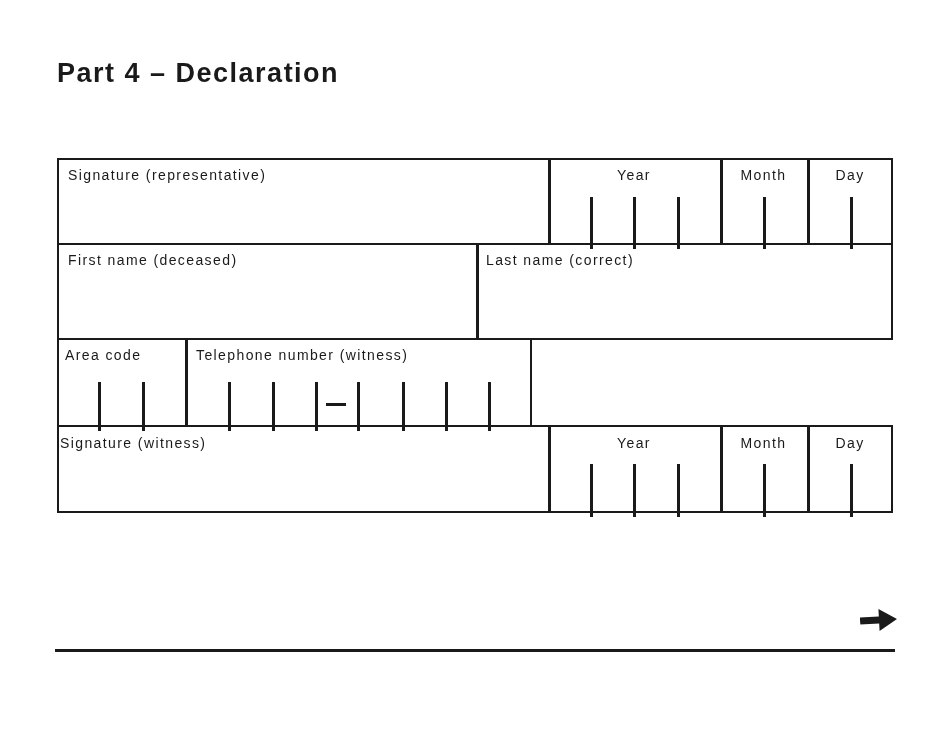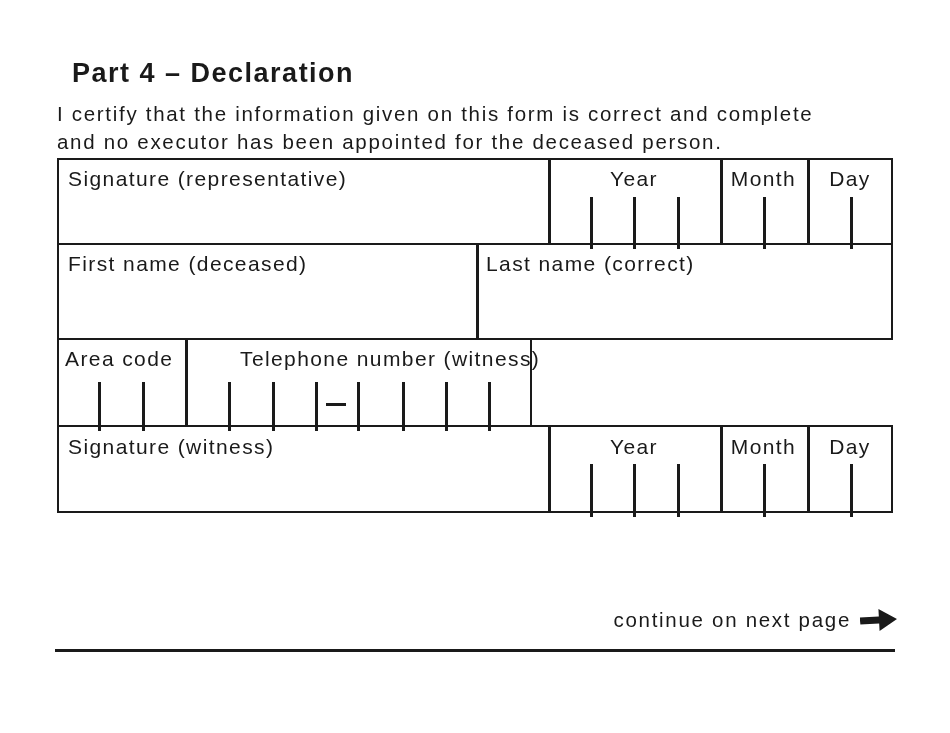--- a/index.html
+++ b/index.html
@@ -28,21 +28,21 @@
   .box{
     position:absolute;
     border:2.5px solid var(--ink);
     box-sizing:border-box;
     background:transparent;
   }
   .vline{position:absolute;width:2.5px;background:var(--ink);}
   .tick{position:absolute;width:2.5px;background:var(--ink);}
   .lbl{
     position:absolute;
-    font-size:21px;letter-spacing:1.4px;
+    font-size:14px;letter-spacing:1.4px;
     white-space:nowrap;
   }
   .lbl.center{text-align:center;white-space:nowrap;}
   .dash{position:absolute;background:var(--ink);}
   .field{position:absolute;background:transparent;}
   .continue{
     position:absolute;
     display:flex;align-items:center;gap:9px;
     font-size:20.5px;letter-spacing:1.7px;white-space:nowrap;
   }
@@ -51,26 +51,22 @@
     position:absolute;text-align:center;
     font-size:19px;letter-spacing:1.5px;
   }
   .arrow-icon{display:block;transform:rotate(-3deg);}
 </style>
 </head>
 <body>
 
 <div class="page">
 
-  <div class="abs heading" style="left:57px;top:58px;margin-left:15px;">Part 4 – Declaration</div>
+  <div class="abs heading" style="left:57px;top:58px;">Part 4 – Declaration</div>
 
-  <div class="abs bodytext" style="left:57px;top:100px;">
-    <span>I certify that the information given on this form is correct and complete</span>
-    <span>and no executor has been appointed for the deceased person.</span>
-  </div>
 
   <div class="box" style="left:57px;top:158px;width:836px;height:87px;"></div>
   <div class="vline" style="left:548px;top:158px;height:87px;"></div>
   <div class="vline" style="left:720px;top:158px;height:87px;"></div>
   <div class="vline" style="left:807px;top:158px;height:87px;"></div>
 
   <div class="lbl" style="left:68px;top:167px;">Signature (representative)</div>
   <div class="lbl center" style="left:550px;top:167px;width:168px;">Year</div>
   <div class="lbl center" style="left:722px;top:167px;width:83px;">Month</div>
   <div class="lbl center" style="left:809px;top:167px;width:82px;">Day</div>
@@ -92,59 +88,58 @@
   <div class="lbl" style="left:68px;top:252px;">First name (deceased)</div>
   <div class="lbl" style="left:486px;top:252px;">Last name (correct)</div>
 
   <div class="field" style="left:61px;top:276px;width:411px;height:60px;"></div>
   <div class="field" style="left:480px;top:276px;width:409px;height:60px;"></div>
 
   <div class="box" style="left:57px;top:338px;width:475px;height:89px;"></div>
   <div class="vline" style="left:185px;top:338px;height:89px;"></div>
 
   <div class="lbl" style="left:65px;top:347px;">Area code</div>
-  <div class="lbl" style="left:196px;top:347px;margin-left:44px;">Telephone number (witness)</div>
+  <div class="lbl" style="left:196px;top:347px;">Telephone number (witness)</div>
 
   <div class="tick" style="left:98px;top:382px;height:49px;"></div>
   <div class="tick" style="left:142px;top:382px;height:49px;"></div>
   <div class="tick" style="left:228px;top:382px;height:49px;"></div>
   <div class="tick" style="left:272px;top:382px;height:49px;"></div>
   <div class="tick" style="left:315px;top:382px;height:49px;"></div>
   <div class="tick" style="left:357px;top:382px;height:49px;"></div>
   <div class="tick" style="left:402px;top:382px;height:49px;"></div>
   <div class="tick" style="left:445px;top:382px;height:49px;"></div>
   <div class="tick" style="left:488px;top:382px;height:49px;"></div>
   <div class="dash" style="left:326px;top:403px;width:20px;height:3px;"></div>
 
   <div class="field" style="left:61px;top:381px;width:121px;height:43px;"></div>
   <div class="field" style="left:189px;top:381px;width:340px;height:43px;"></div>
 
   <div class="box" style="left:57px;top:425px;width:836px;height:88px;"></div>
   <div class="vline" style="left:548px;top:425px;height:88px;"></div>
   <div class="vline" style="left:720px;top:425px;height:88px;"></div>
   <div class="vline" style="left:807px;top:425px;height:88px;"></div>
 
-  <div class="lbl" style="left:68px;top:435px;">Signature (witness)</div>
+  <div class="lbl" style="left:60px;top:435px;">Signature (witness)</div>
   <div class="lbl center" style="left:550px;top:435px;width:168px;">Year</div>
   <div class="lbl center" style="left:722px;top:435px;width:83px;">Month</div>
   <div class="lbl center" style="left:809px;top:435px;width:82px;">Day</div>
 
   <div class="tick" style="left:590px;top:464px;height:53px;"></div>
   <div class="tick" style="left:633px;top:464px;height:53px;"></div>
   <div class="tick" style="left:677px;top:464px;height:53px;"></div>
   <div class="tick" style="left:763px;top:464px;height:53px;"></div>
   <div class="tick" style="left:850px;top:464px;height:53px;"></div>
 
   <div class="field" style="left:61px;top:460px;width:484px;height:50px;"></div>
   <div class="field" style="left:551px;top:464px;width:166px;height:46px;"></div>
   <div class="field" style="left:723px;top:464px;width:81px;height:46px;"></div>
   <div class="field" style="left:810px;top:464px;width:80px;height:46px;"></div>
 
   <div class="continue" style="right:52px;top:607px;">
-    <span>continue on next page</span>
     <svg class="arrow-icon" width="38" height="26" viewBox="0 0 38 26">
       <polygon points="0,9.5 19,9.5 19,2 37,13 19,24 19,16.5 0,16.5" fill="#1a1a1a"></polygon>
     </svg>
   </div>
 
   <div class="footer-line" style="left:55px;top:649px;width:840px;height:3px;"></div>
 
 
 </div>
 

